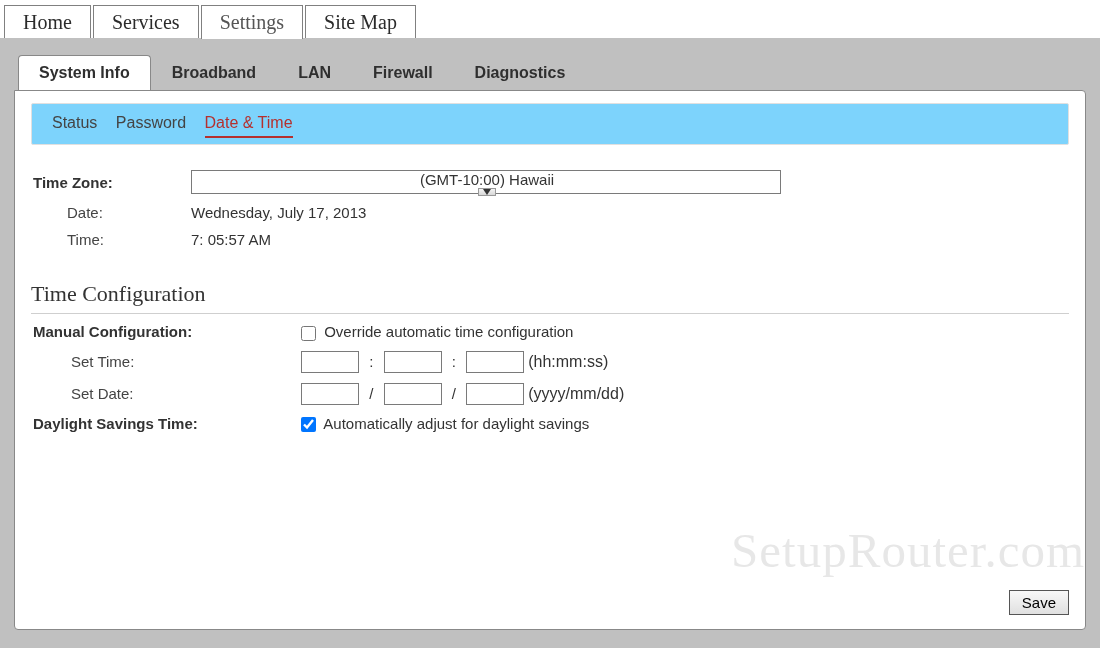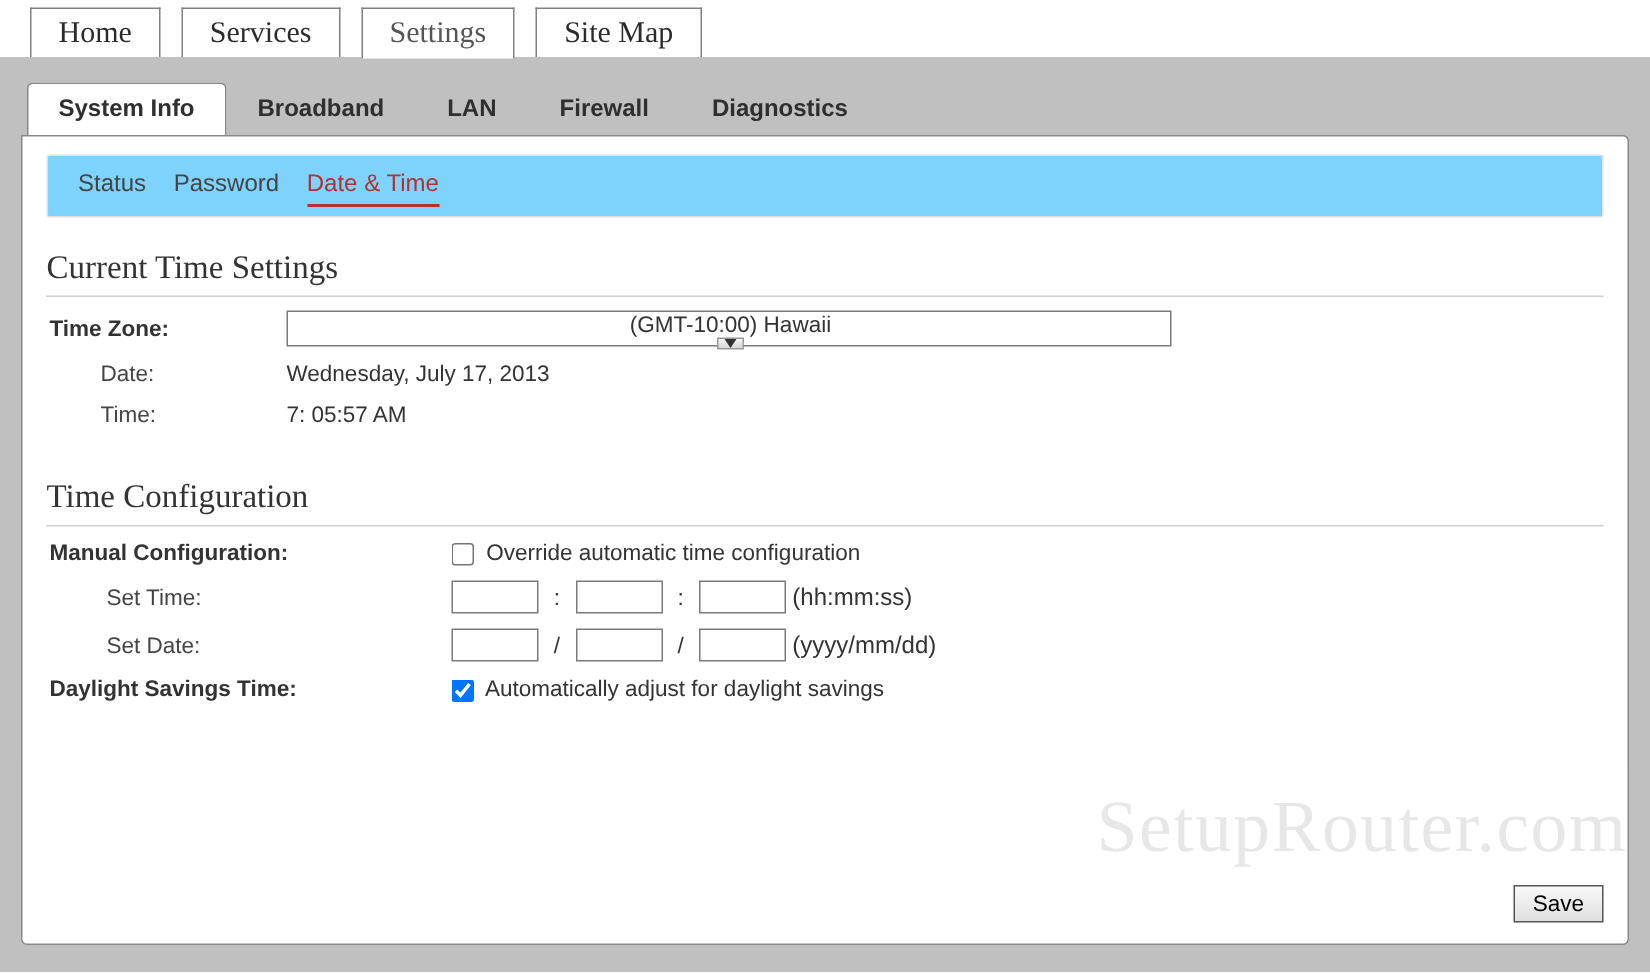--- a/index.html
+++ b/index.html
@@ -9,23 +9,22 @@
     height: 649px;
     font-family: "Segoe UI", Verdana, Arial, sans-serif;
     background: #ffffff;
     color: #333;
   }
 
   
   .topnav {
     display: flex;
     align-items: flex-end;
-    padding: 0 0 0 20px;
+    padding: 0 0 0 4px;
     height: 38px;
-    gap: 12px;
   }
   .topnav .tab {
     border: 1px solid #808080;
     border-bottom: none;
     background: #ffffff;
     padding: 5px 18px;
     font-size: 20px;
     font-family: Georgia, "Times New Roman", serif;
     color: #2b2b2b;
     margin-right: 2px;
@@ -233,21 +232,20 @@
   </div>
 
   <div class="content">
 
     <div class="tertiary">
       <a href="#">Status</a>
       <a href="#">Password</a>
       <a href="#" class="active">Date &amp; Time</a>
     </div>
 
-    <h2 class="section">Current Time Settings</h2>
 
     <div class="row">
       <div class="label bold">Time Zone:</div>
       <div class="value">
         <div class="tz-select">
           <span>(GMT-10:00) Hawaii</span>
           <span class="arrow">
             <svg width="8" height="6" viewBox="0 0 8 6">
                 <polygon points="0,0 8,0 4,6" fill="#333"></polygon>
               </svg>

